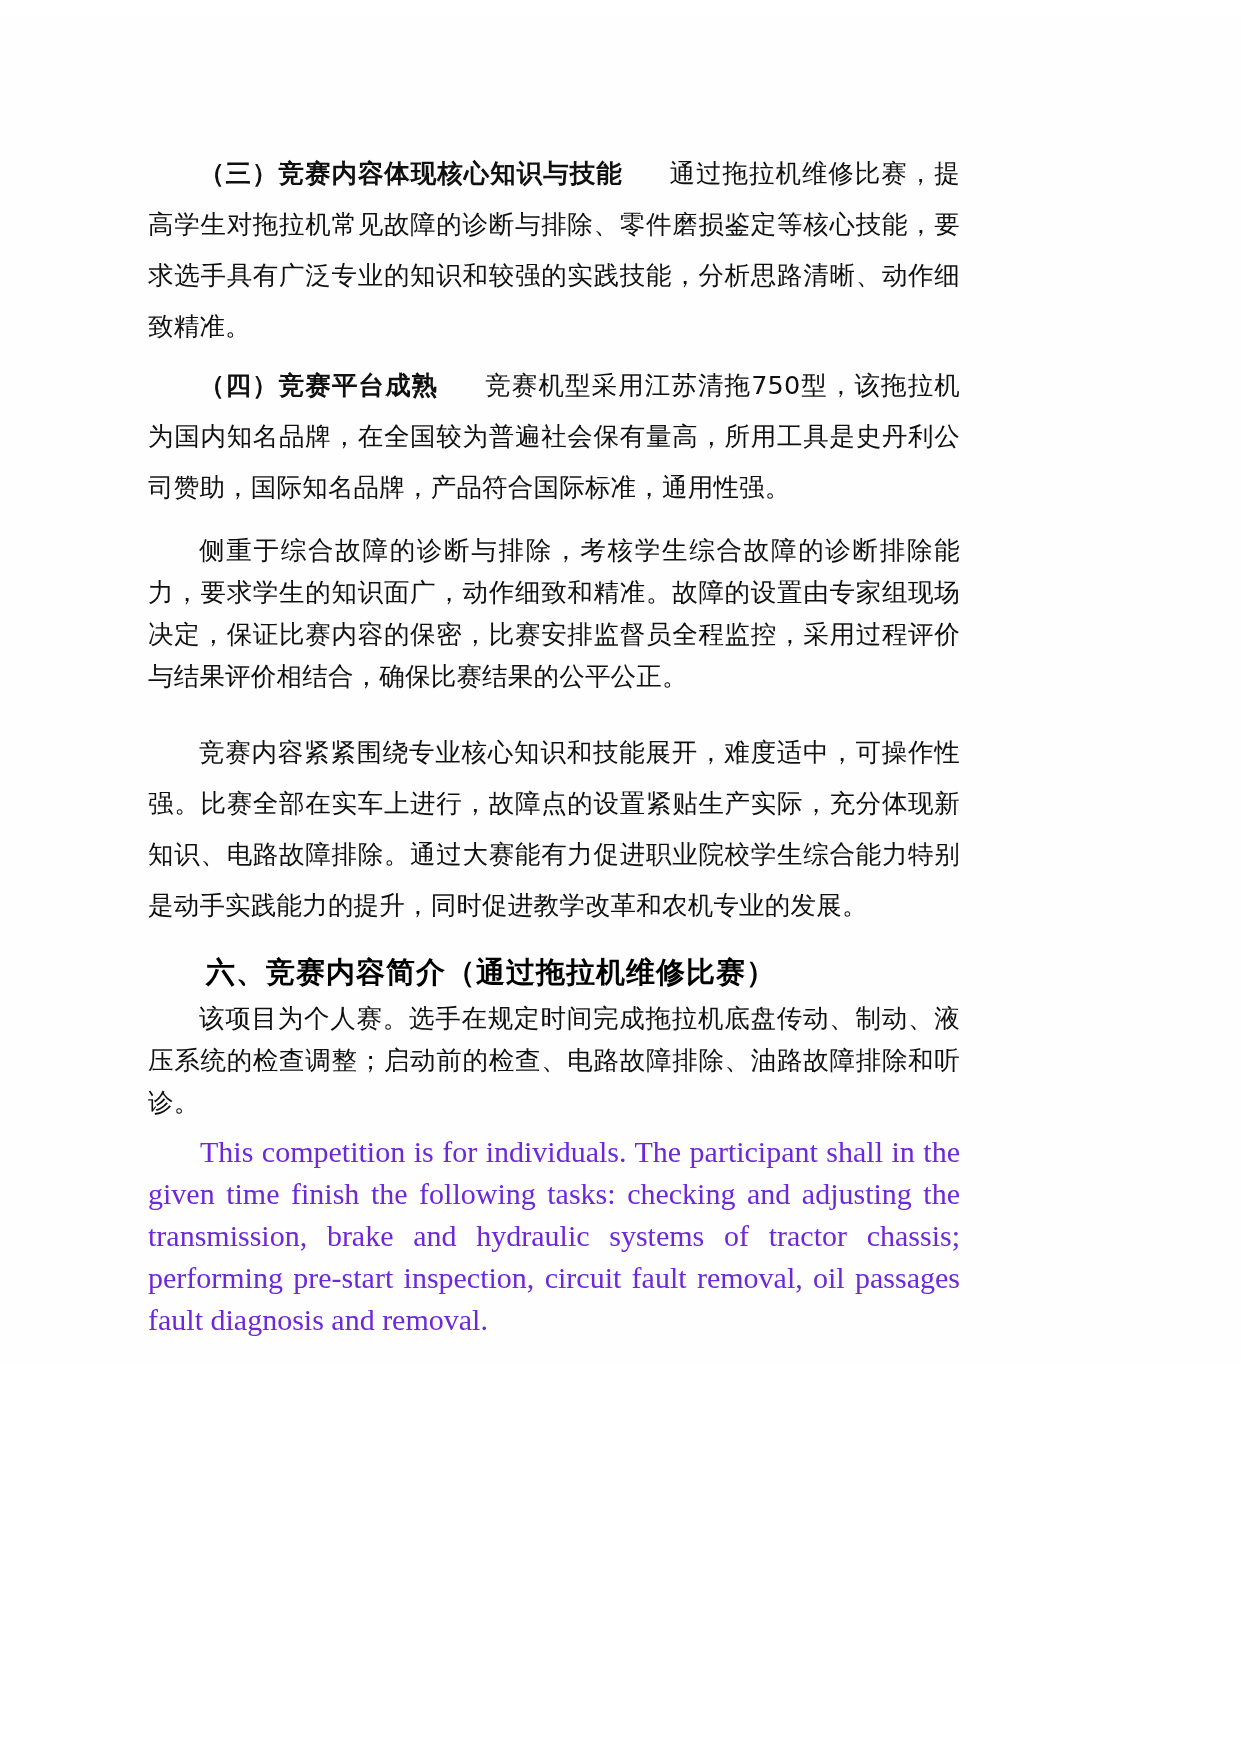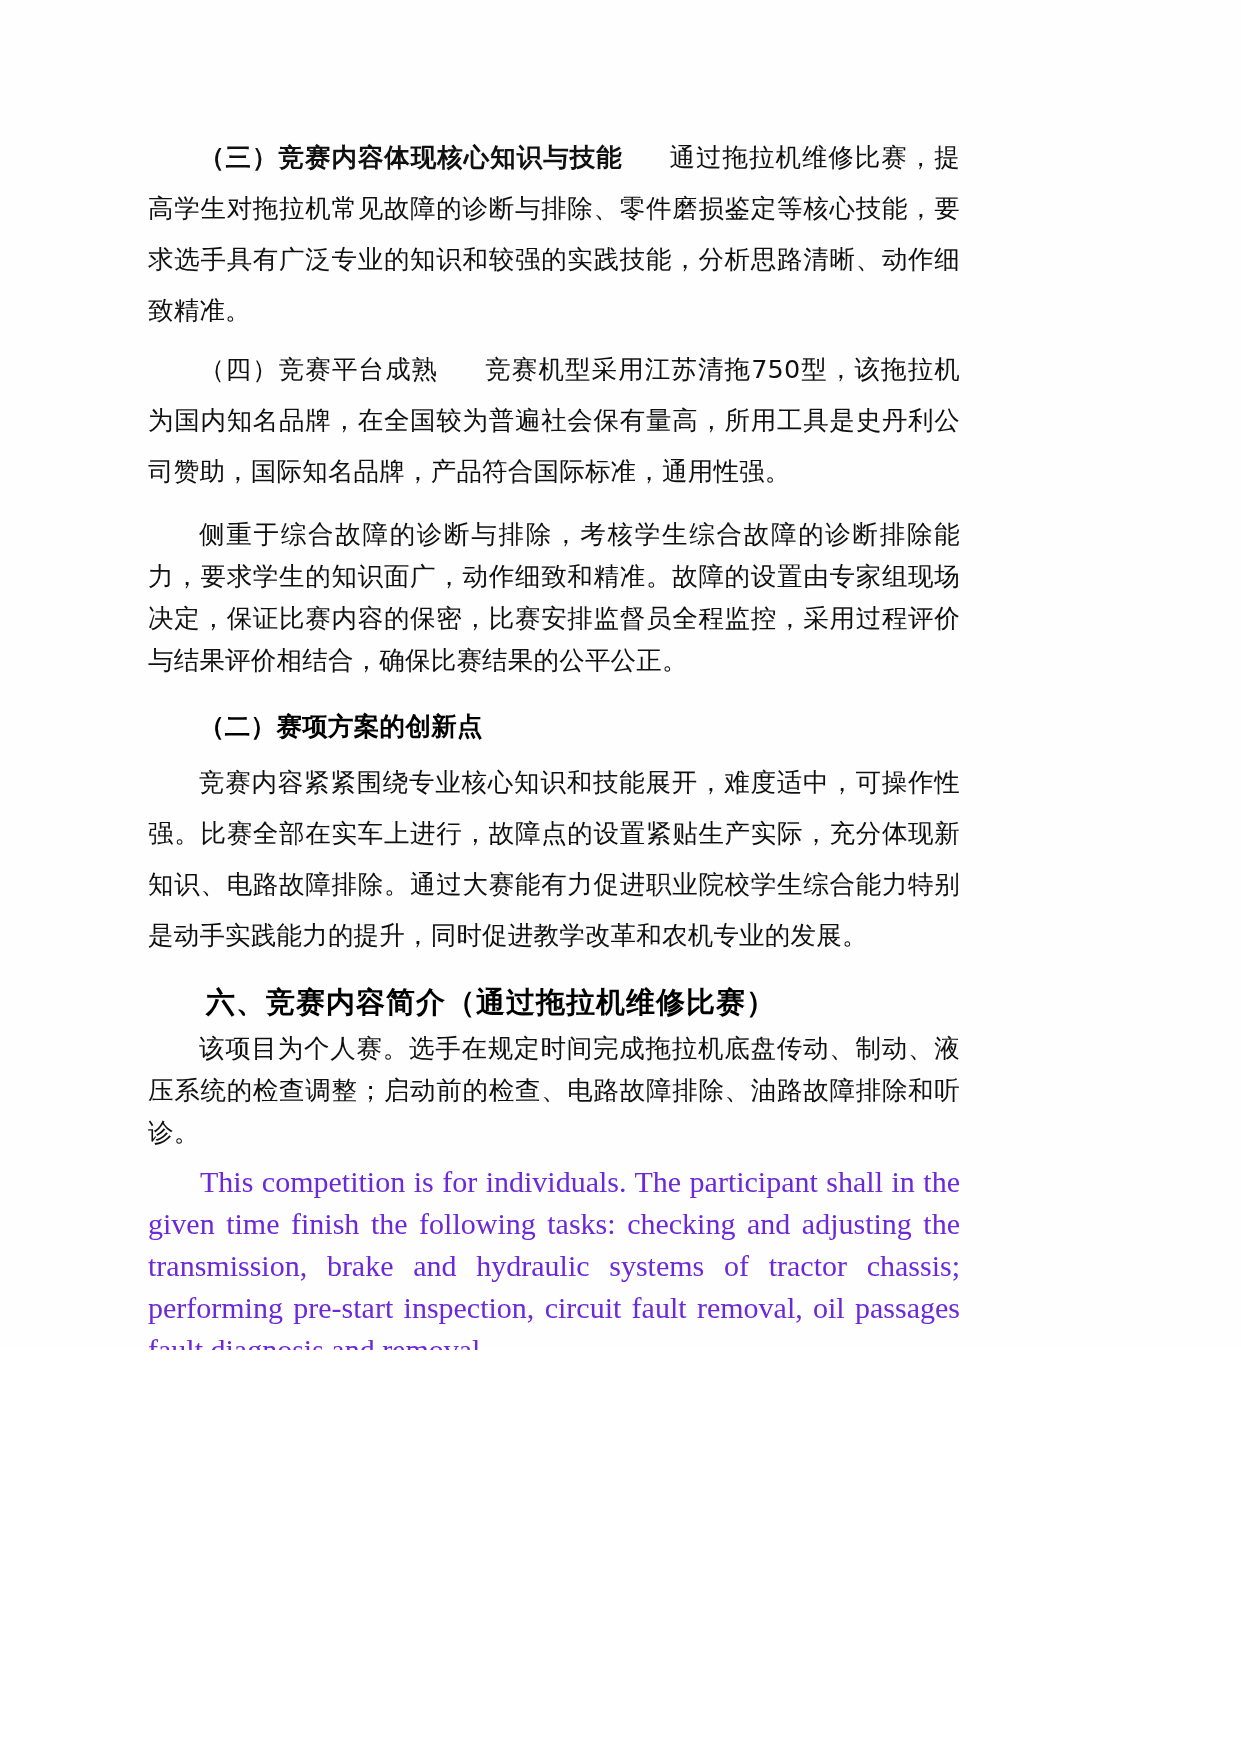--- a/index.html
+++ b/index.html
@@ -8,21 +8,21 @@
     background: #ffffff;
   }
   body {
     font-family: "Liberation Serif", "DejaVu Serif", serif;
     color: #0a0a0a;
   }
   .page {
     position: relative;
     width: 1241px;
     height: 1350px;
-    margin: 0 auto;
+    margin: 16px auto;
     background: #fefefe;
     overflow: hidden;
     box-sizing: border-box;
   }
   .content {
     position: absolute;
     left: 148px;
     top: 132px;
     width: 812px;
   }
@@ -98,31 +98,30 @@
 </head>
 <body>
 
 <div class="page">
   <div class="content">
 
     <p class="body-cn indent2"><span class="lead" style="font-weight:bold;">（三）竞赛内容体现核心知识与技能</span><span style="display:inline-block;width:46px;"></span><span>通过拖拉机维修比赛，提高学生对拖拉机常见故障的诊断与排除、零件磨损鉴定等核心技能，要求选手具有广泛专业的知识和较强的实践技能，分析思路清晰、动作细致精准。</span></p>
 
     <div class="gap-sm"></div>
 
-    <p class="body-cn indent2"><span style="font-weight:normal;">（四）竞赛平台成熟</span><span style="display:inline-block;width:46px;"></span><span>竞赛机型采用江苏清拖750型，该拖拉机为国内知名品牌，在全国较为普遍社会保有量高，所用工具是史丹利公司赞助，国际知名品牌，产品符合国际标准，通用性强。</span></p>
+    <p class="body-cn indent2"><span style="font-weight:bold;">（四）竞赛平台成熟</span><span style="display:inline-block;width:46px;"></span><span>竞赛机型采用江苏清拖750型，该拖拉机为国内知名品牌，在全国较为普遍社会保有量高，所用工具是史丹利公司赞助，国际知名品牌，产品符合国际标准，通用性强。</span></p>
 
     <div class="gap-md"></div>
 
 
 
     <p class="body-cn tight indent2">侧重于综合故障的诊断与排除，考核学生综合故障的诊断排除能力，要求学生的知识面广，动作细致和精准。故障的设置由专家组现场决定，保证比赛内容的保密，比赛安排监督员全程监控，采用过程评价与结果评价相结合，确保比赛结果的公平公正。</p>
 
     <div class="gap-lg"></div>
 
-    <p class="sub-head">（二）赛项方案的创新点</p>
 
     <div class="gap-sm"></div>
 
     <p class="body-cn indent2">竞赛内容紧紧围绕专业核心知识和技能展开，难度适中，可操作性强。比赛全部在实车上进行，故障点的设置紧贴生产实际，充分体现新知识、电路故障排除。通过大赛能有力促进职业院校学生综合能力特别是动手实践能力的提升，同时促进教学改革和农机专业的发展。</p>
 
     <div class="gap-md"></div>
 
     <p class="major-head">六、竞赛内容简介（通过拖拉机维修比赛）</p>
 
     <p class="body-cn tight indent2">该项目为个人赛。选手在规定时间完成拖拉机底盘传动、制动、液压系统的检查调整；启动前的检查、电路故障排除、油路故障排除和听诊。</p>

